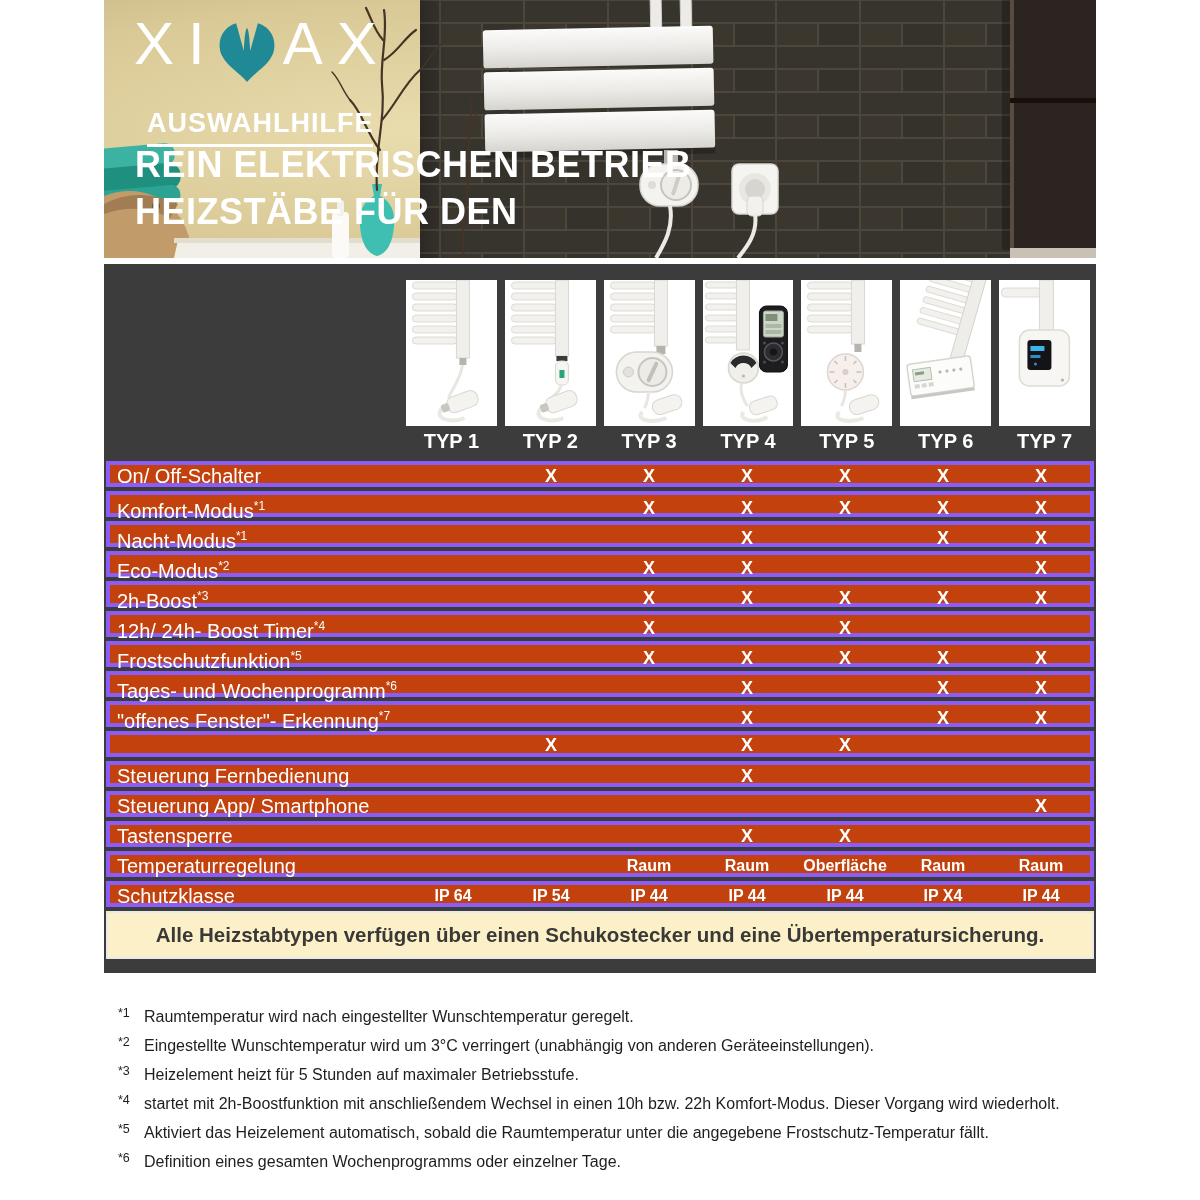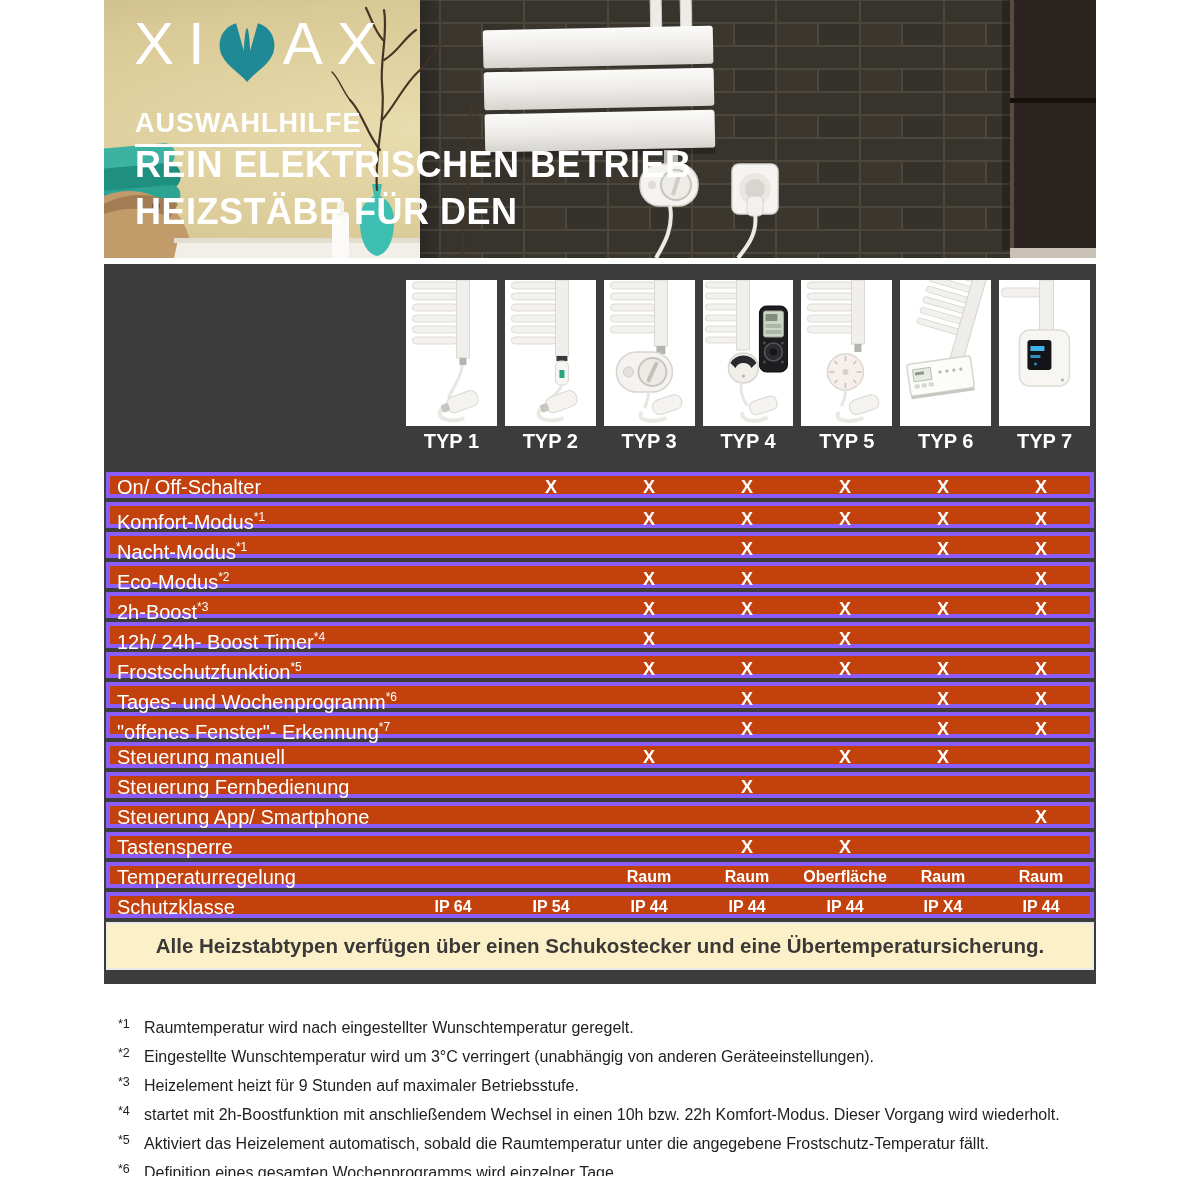--- a/index.html
+++ b/index.html
@@ -6,33 +6,33 @@
   .page{position:relative;width:1200px;height:1176px;background:#fff;overflow:hidden;
         font-family:"Liberation Sans",sans-serif;}
   .content{position:absolute;left:104px;top:0;width:992px;}
 
   
   .hero{position:relative;width:992px;height:258px;overflow:hidden;background:#d5c597;}
   .hero-art{position:absolute;left:0;top:0;width:100%;height:100%;display:block;}
   .logo{position:absolute;left:30px;top:14px;display:flex;align-items:flex-start;
         color:#fff;font-size:60px;letter-spacing:14px;line-height:1;font-weight:400;}
   .logo-m{width:64px;height:76px;margin:0 4px 0 -4px;}
-  .tagline{position:absolute;left:31px;top:108px;color:#fff;font-size:27px;font-weight:bold;
+  .tagline{position:absolute;left:43px;top:108px;color:#fff;font-size:27px;font-weight:bold;
            letter-spacing:1px;border-bottom:3px solid #fff;padding-bottom:5px;}
   .hero-title{position:absolute;left:31px;top:141px;color:#fff;font-size:36px;font-weight:bold;
               line-height:47px;letter-spacing:.5px;white-space:nowrap;}
 
   
   .panel{width:992px;margin-top:6px;background:#3d3c3c;box-sizing:border-box;
          padding:16px 2px 14px 2px;}
   .cols{display:grid;grid-template-columns:296px repeat(7,1fr);width:100%;}
   .pbox{height:146px;background:#fff;margin:0 4px;overflow:hidden;}
   .pbox svg{width:100%;height:100%;display:block;}
   .typ{color:#fff;font-weight:bold;font-size:20px;text-align:center;height:22px;
-       line-height:22px;margin:4px 0 18px 0;}
+       line-height:22px;margin:4px 0 7px 0;}
   .rows{margin-top:2px;}
   .frow{display:grid;grid-template-columns:294px repeat(7,1fr);height:26px;
         border:4px solid #8b5cf6;margin-bottom:4px;align-items:center;
         background:#c2410c;box-sizing:border-box;}
   .flabel{color:#fff;font-size:20px;padding-left:7px;white-space:nowrap;line-height:22px;}
   .flabel sup{font-size:12px;}
   .fcell{color:#fff;text-align:center;font-weight:bold;font-size:16px;}
   .fcell.fx{font-size:18px;}
   .banner{border:2px solid #e9e9e9;background:#fbf0c7;height:48px;display:flex;
           align-items:center;justify-content:center;color:#3a3937;font-weight:bold;
@@ -418,21 +418,20 @@
             <div class="flabel"><span>"offenes Fenster"- Erkennung</span><sup>*7</sup></div>
             <div class="fcell"></div>
             <div class="fcell"></div>
             <div class="fcell"></div>
             <div class="fcell fx">X</div>
             <div class="fcell"></div>
             <div class="fcell fx">X</div>
             <div class="fcell fx">X</div>
           </div>
           <div class="frow">
-            <div class="flabel"><span>Steuerung manuell</span></div>
             <div class="fcell"></div>
             <div class="fcell"></div>
             <div class="fcell fx">X</div>
             <div class="fcell"></div>
             <div class="fcell fx">X</div>
             <div class="fcell fx">X</div>
             <div class="fcell"></div>
           </div>
           <div class="frow">
             <div class="flabel"><span>Steuerung Fernbedienung</span></div>
@@ -485,20 +484,20 @@
             <div class="fcell">IP 44</div>
           </div>
         </div>
 
       <div class="banner">Alle Heizstabtypen verfügen über einen Schukostecker und eine Übertemperatursicherung.</div>
     </div>
 
     <div class="footnotes">
         <div class="fnote"><span class="fmark">*1</span><span>Raumtemperatur wird nach eingestellter Wunschtemperatur geregelt.</span></div>
         <div class="fnote"><span class="fmark">*2</span><span>Eingestellte Wunschtemperatur wird um 3°C verringert (unabhängig von anderen Geräteeinstellungen).</span></div>
-        <div class="fnote"><span class="fmark">*3</span><span>Heizelement heizt für 9 Stunden auf maximaler Betriebsstufe.</span></div>
+        <div class="fnote"><span class="fmark">*3</span><span>Heizelement heizt für 5 Stunden auf maximaler Betriebsstufe.</span></div>
         <div class="fnote"><span class="fmark">*4</span><span>startet mit 2h-Boostfunktion mit anschließendem Wechsel in einen 10h bzw. 22h Komfort-Modus. Dieser Vorgang wird wiederholt.</span></div>
         <div class="fnote"><span class="fmark">*5</span><span>Aktiviert das Heizelement automatisch, sobald die Raumtemperatur unter die angegebene Frostschutz-Temperatur fällt.</span></div>
-        <div class="fnote"><span class="fmark">*6</span><span>Definition eines gesamten Wochenprogramms wird einzelner Tage.</span></div>
+        <div class="fnote"><span class="fmark">*6</span><span>Definition eines gesamten Wochenprogramms oder einzelner Tage.</span></div>
       </div>
 
   </div>
 </div>
 
 </body></html>

